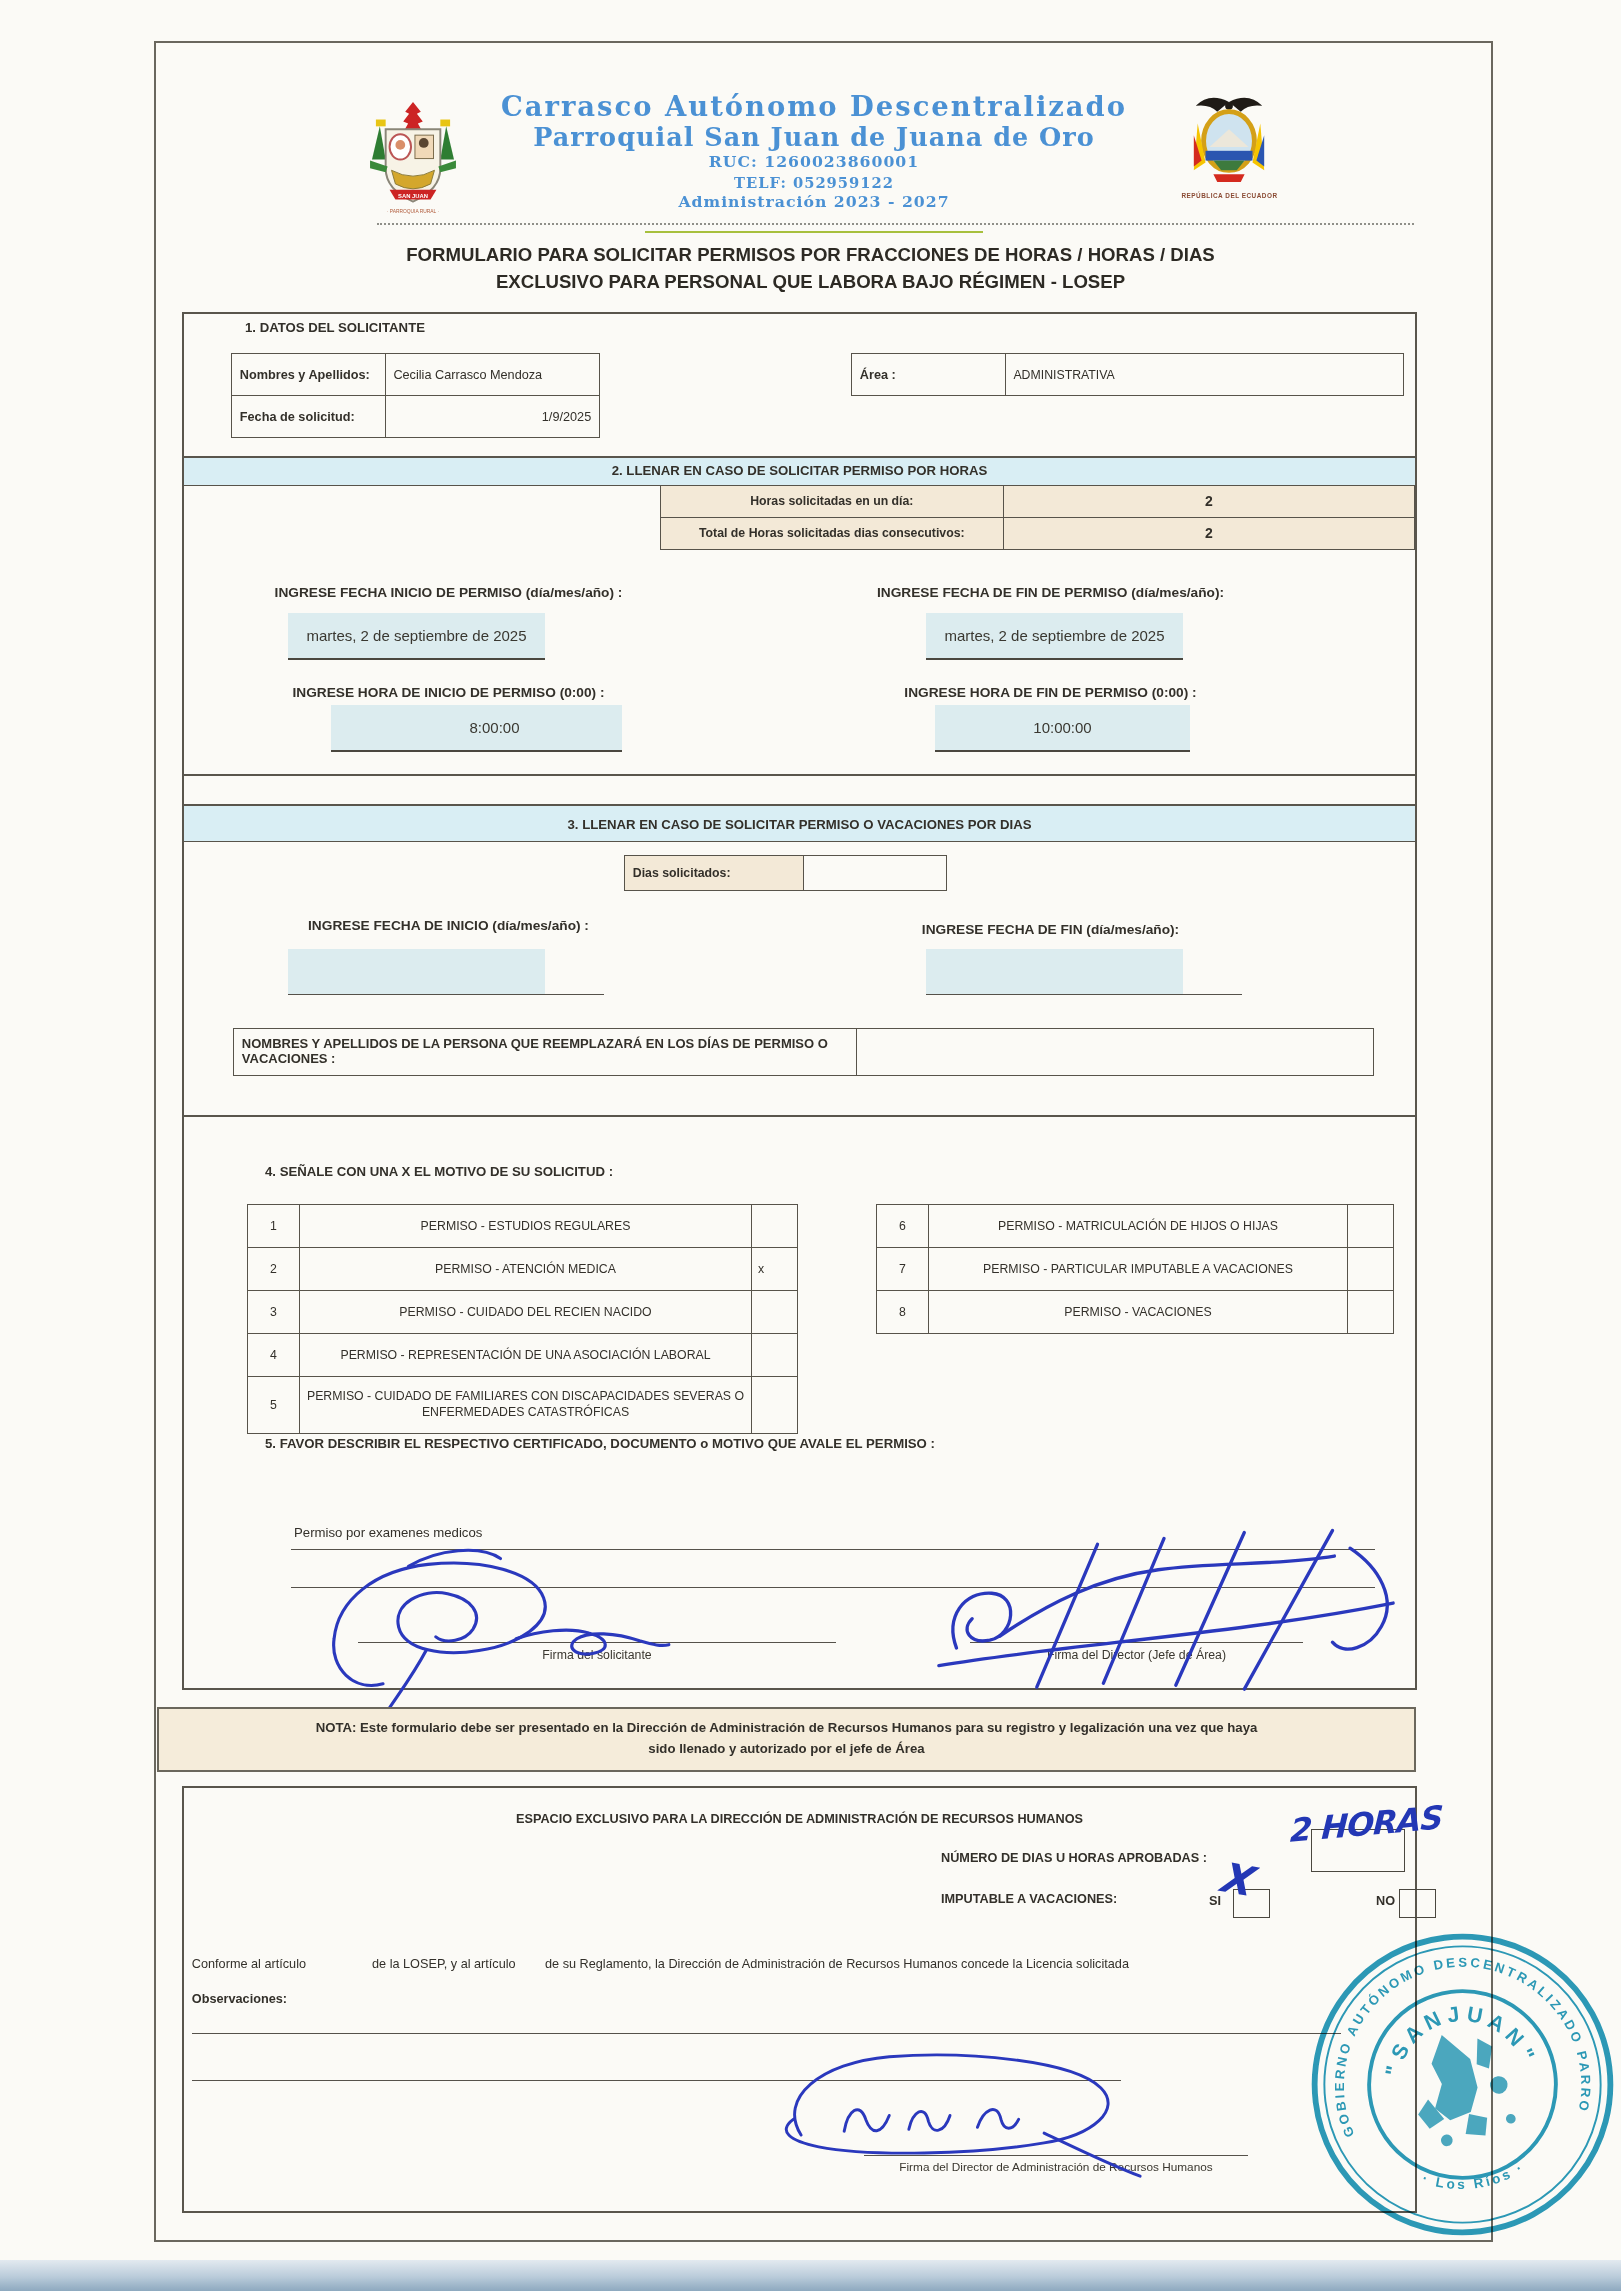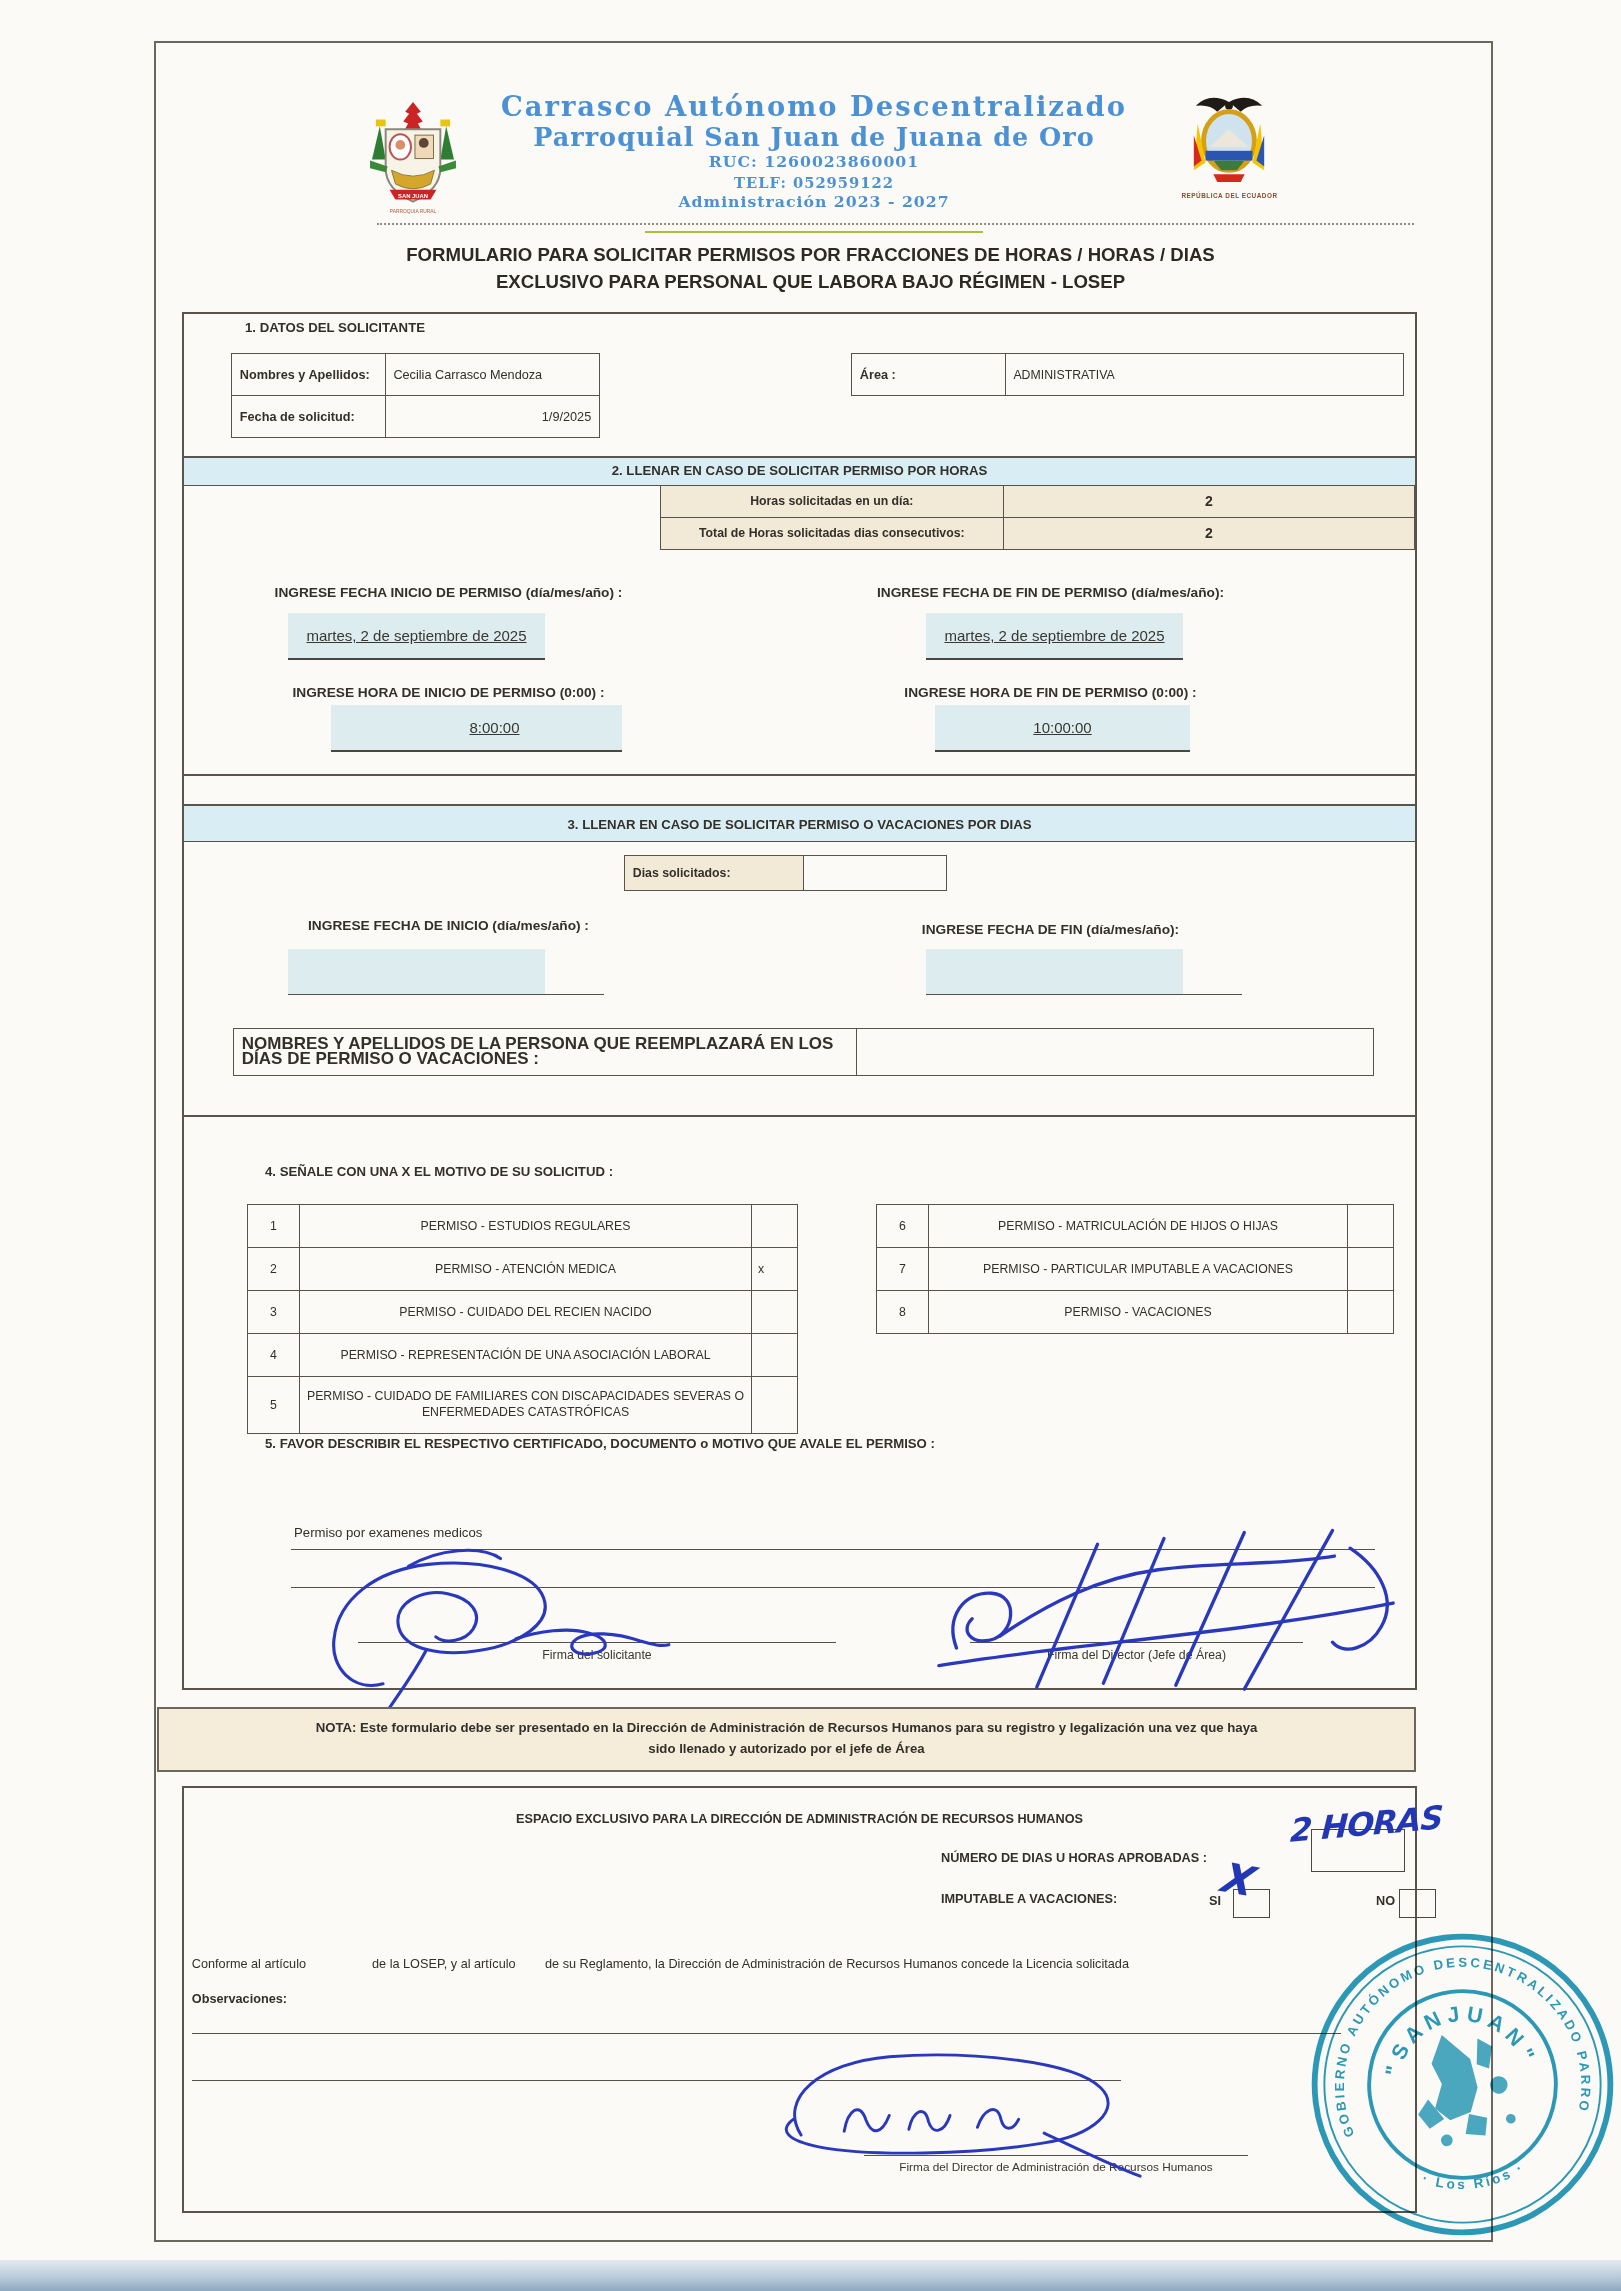--- a/index.html
+++ b/index.html
@@ -20,21 +20,21 @@
   .republic{font-size:6.4px;letter-spacing:0.5px;color:#8a4a33;font-weight:bold;}
   .dotted{border-top:2px dotted #8f8f89;}
   
   .title-line{font-size:18.6px;font-weight:bold;line-height:27.4px;color:#2d2a24;}
   .sec-label{font-size:13.2px;font-weight:bold;}
   .box{border:2px solid #59554c;background:transparent;}
   .grid{border-collapse:collapse;}
   .grid td{border:1.6px solid #57534a;font-size:12.7px;padding:0 7.8px;vertical-align:middle;}
   .barhdr{background:#d9eef4;border-bottom:1.6px solid #57534a;font-weight:bold;font-size:13.2px;text-align:center;}
   .beige{background:#f3e9d7;}
-  .field{background:#dcecef;border-bottom:2px solid #4a473f;text-align:center;font-size:15px;color:#3a3831;text-decoration:underline;}
+  .field{background:#dcecef;border-bottom:2px solid #4a473f;text-align:center;font-size:15px;color:#3a3831;}
   .flabel{font-weight:bold;font-size:13.7px;text-align:center;}
   .hline{border-top:1.6px solid #55514a;}
   .mot-table td{font-size:12.3px;text-align:center;padding:2px 5.9px;}
   .caption{font-size:12.3px;text-align:center;color:#3a372f;}
   .nota{background:#f5ecda;border:2px solid #6b675c;box-sizing:border-box;
         font-size:13.2px;font-weight:bold;line-height:21.6px;text-align:center;padding:7.8px 15.7px;}
   .hand{font-family:"DejaVu Sans",sans-serif;font-weight:bold;font-style:italic;color:#2337b5;}
   .stamp-wrap{mix-blend-mode:multiply;opacity:.92;transform:rotate(-7deg);}
   .strip{background:linear-gradient(180deg,#e3eaf0 0%,#b9cbda 55%,#8da8bf 100%);}
   svg{display:block;}
@@ -165,21 +165,21 @@
   <div class="abs flabel" style="left:0px;top:112px;width:529px;">INGRESE FECHA DE INICIO (día/mes/año) :</div>
   <div class="abs flabel" style="left:602px;top:116px;width:529px;">INGRESE FECHA DE FIN (día/mes/año):</div>
   <div class="abs" style="left:104px;top:143px;width:257px;height:45px;background:#dcecef;"></div>
   <div class="abs" style="left:742px;top:143px;width:257px;height:45px;background:#dcecef;"></div>
   <div class="abs hline" style="left:104px;top:188px;width:316px;"></div>
   <div class="abs hline" style="left:742px;top:188px;width:316px;"></div>
 
   <table class="grid abs" style="left:49px;top:222px;width:1141px;">
     <tbody>
         <tr style="height:47px;">
-      <td class="b" style="width:606px;font-size:17px;line-height:14.7px;">NOMBRES Y APELLIDOS DE LA PERSONA QUE REEMPLAZARÁ EN  LOS DÍAS DE PERMISO O VACACIONES :</td>
+      <td class="b" style="width:606px;font-size:13px;line-height:14.7px;">NOMBRES Y APELLIDOS DE LA PERSONA QUE REEMPLAZARÁ EN  LOS DÍAS DE PERMISO O VACACIONES :</td>
       <td></td>
     </tr>
   </tbody>
     </table>
 </div>
 
 <div class="abs sec-label" style="left:265px;top:1164px;">4. SEÑALE CON UNA X EL MOTIVO DE SU SOLICITUD :</div>
 
 <table class="abs grid mot-table" style="left:247px;top:1204px;width:551px;">
   <tbody>

